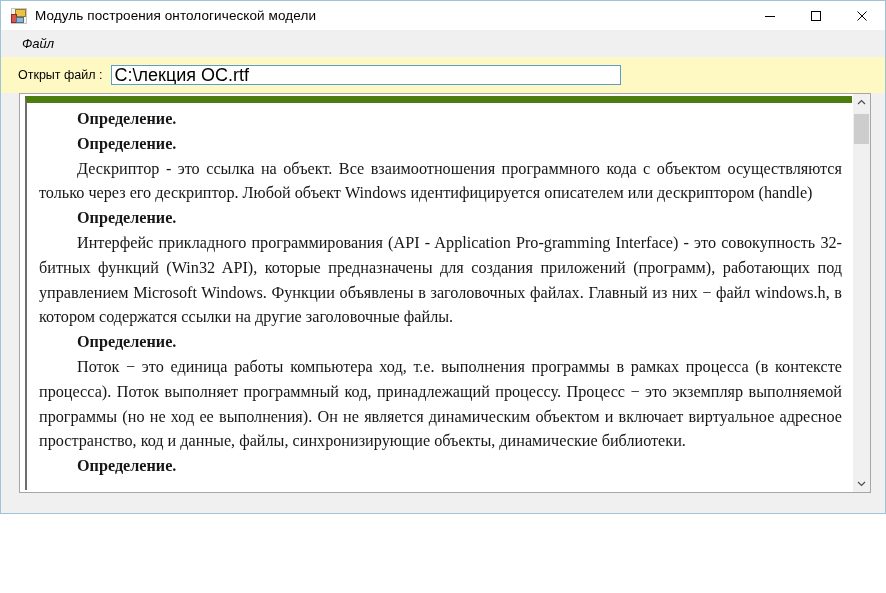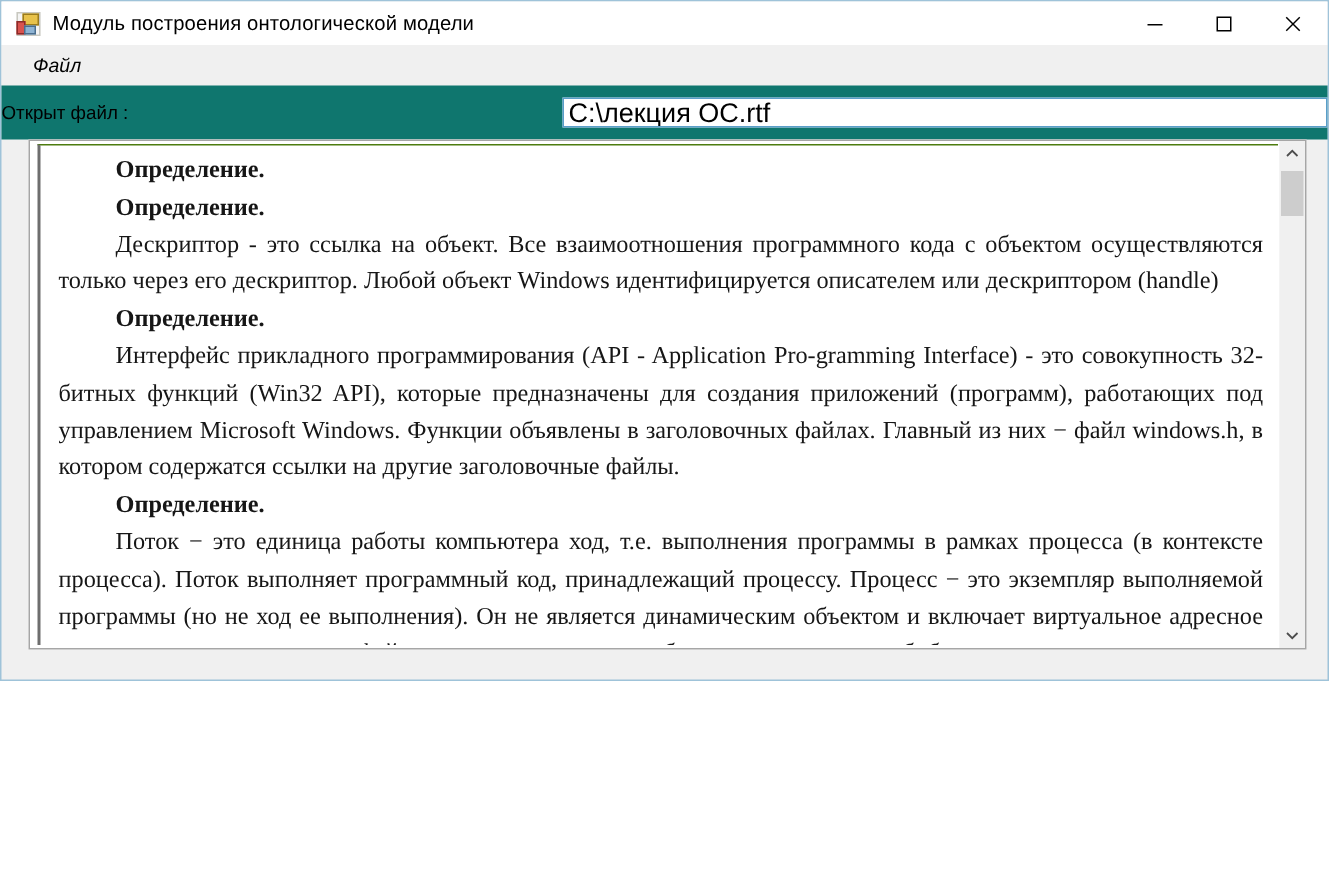--- a/index.html
+++ b/index.html
@@ -10,21 +10,21 @@
   body {
     width: 886px;
     height: 593px;
     font-family: "Liberation Sans", sans-serif;
     overflow: hidden;
   }
 
   .window {
     position: relative;
     width: 886px;
-    height: 454px;
+    height: 514px;
     box-sizing: border-box;
     border: 1px solid #9fc3d9;
     background: #f0f0f0;
     display: flex;
     flex-direction: column;
   }
 
   
   .titlebar {
     height: 29px;
@@ -113,24 +113,24 @@
     color: #000000;
     padding: 3px 9px;
     white-space: nowrap;
     font-style: italic;
   }
 
   
   .filerow {
     height: 36px;
     min-height: 36px;
-    background: #0f766e;
-    display: flex;
-    align-items: center;
-    justify-content: space-between;
+    background: #fef9c3;
+    display: flex;
+    align-items: center;
+    padding-left: 17px;
   }
   .file-label {
     font-size: 12.5px;
     color: #000000;
     white-space: nowrap;
     margin-right: 8px;
   }
   .file-input {
     width: 510px;
     height: 20px;
@@ -152,21 +152,21 @@
     border: 1px solid #a6a6a6;
     background: #ffffff;
     display: flex;
     overflow: hidden;
     position: relative;
   }
   .doc-inner {
     flex: 1 1 auto;
     box-sizing: border-box;
     border-left: 2px solid #6e6e6e;
-    border-top: 1px solid #4d7c0f;
+    border-top: 7px solid #4d7c0f;
     margin: 2px 0 2px 5px;
     background: #ffffff;
     overflow: hidden;
     position: relative;
   }
   .doc-text {
     font-family: "Liberation Serif", "DejaVu Serif", serif;
     font-size: 16.2px;
     line-height: 24.8px;
     color: #161616;

